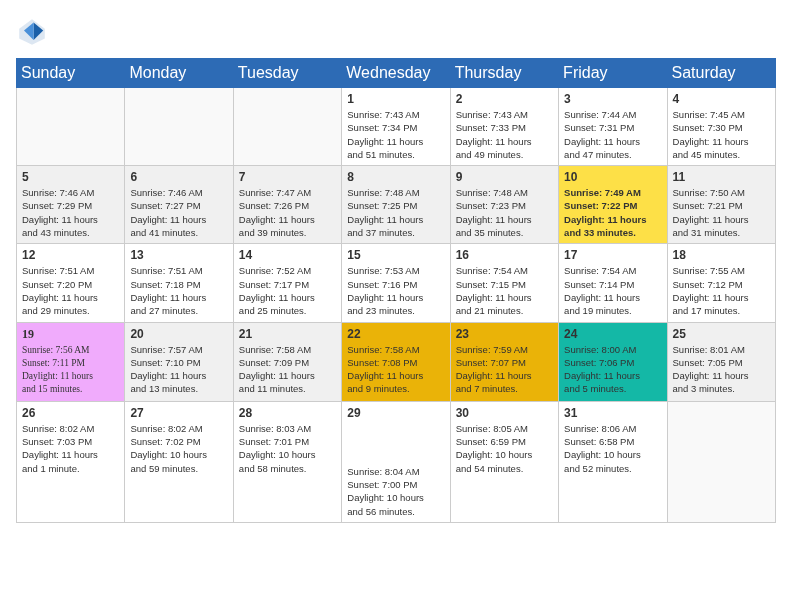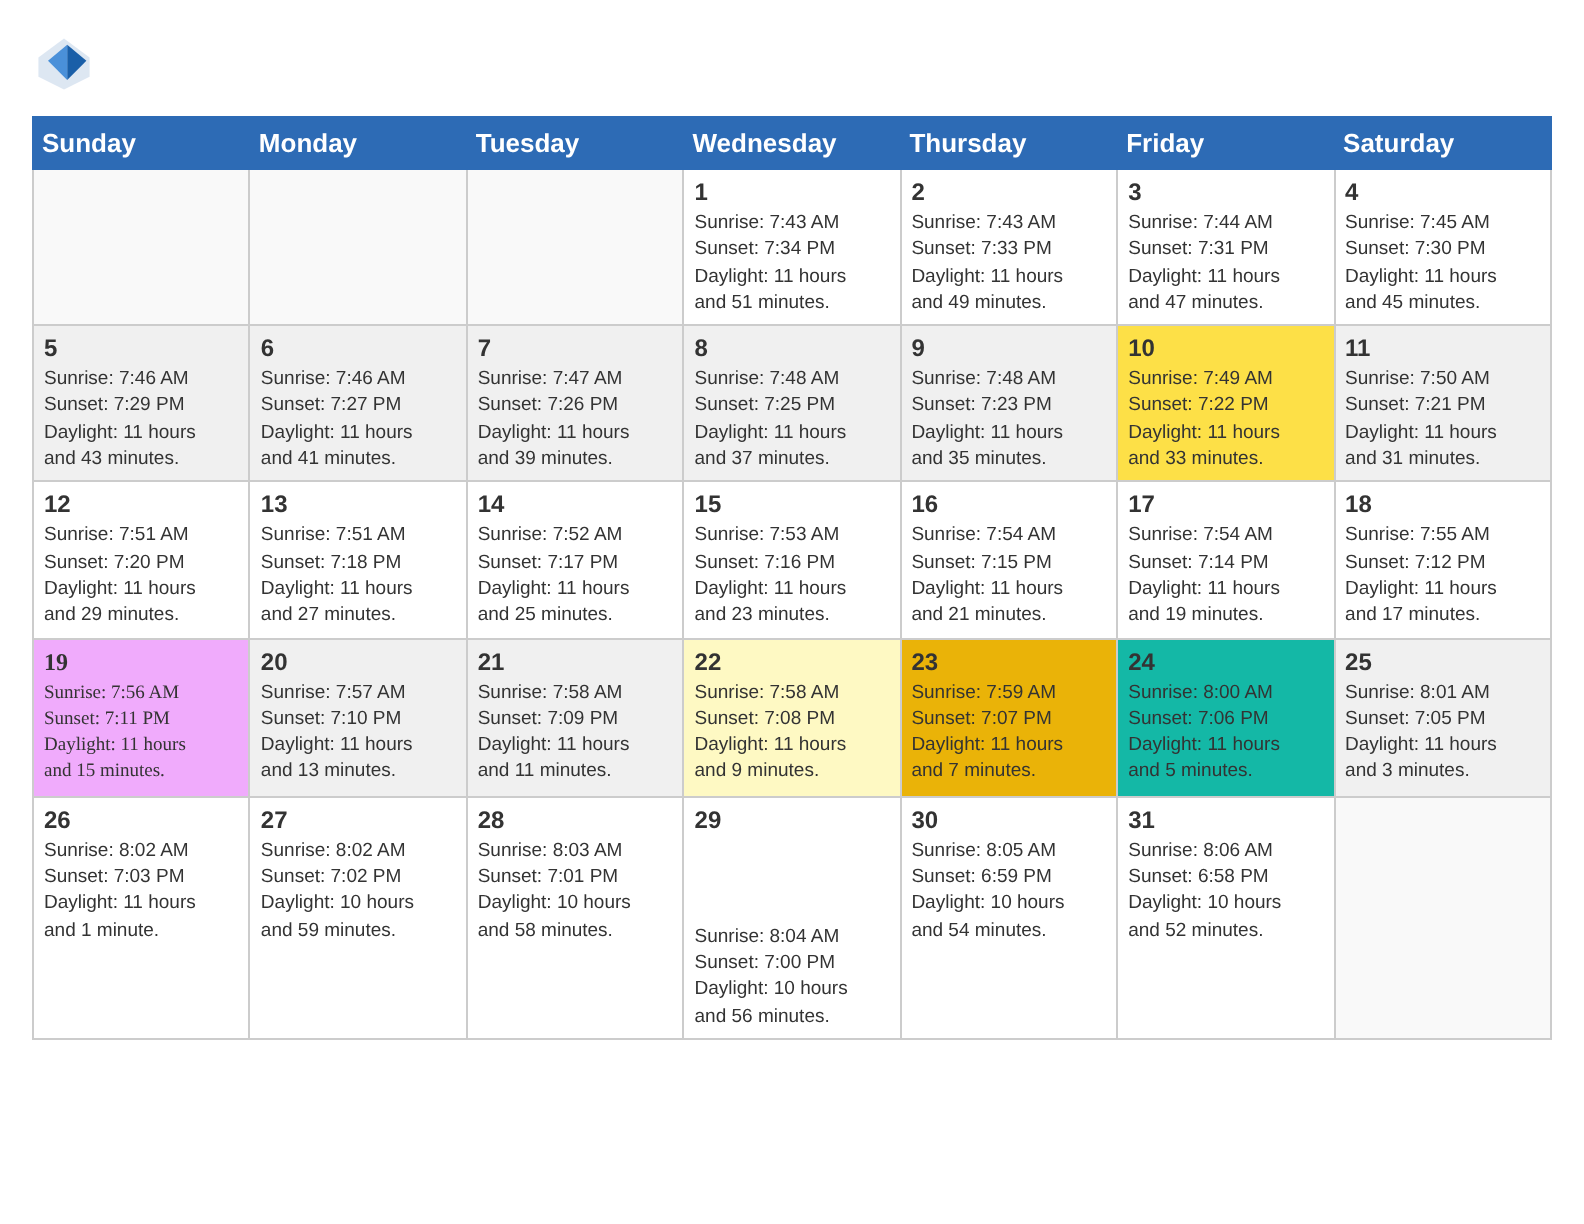--- a/index.html
+++ b/index.html
@@ -43,22 +43,22 @@
       color: #444;
     }
     .calendar {
       width: 100%;
       border-collapse: collapse;
       border: 1px solid #bbb;
     }
     .calendar th {
       background: #2d6bb5;
       color: #fff;
-      font-size: 13px;
-      font-weight: bold;
+      font-size: 16px;
+      font-weight: normal;
       padding: 5px 4px;
       text-align: left;
       border: 1px solid #2d6bb5;
     }
     .calendar td {
       vertical-align: top;
       padding: 4px 5px;
       border: 1px solid #ccc;
       font-size: 10px;
       color: #333;
@@ -184,21 +184,21 @@
         </td>
         <td style="background: rgb(240, 240, 240);">
           <span class="day-num">9</span>
           <div class="day-info" style="white-space: pre-line;">Sunrise: 7:48 AM
 Sunset: 7:23 PM
 Daylight: 11 hours
 and 35 minutes.</div>
         </td>
         <td style="background: #fde047;">
           <span class="day-num">10</span>
-          <div class="day-info" style="white-space: pre-line;">Sunrise: 7:49 AM
+          <div class="day-info" style="white-space: pre-line; font-weight: bold;">Sunrise: 7:49 AM
 Sunset: 7:22 PM
 Daylight: 11 hours
 and 33 minutes.</div>
         </td>
         <td style="background: rgb(240, 240, 240);">
           <span class="day-num">11</span>
           <div class="day-info" style="white-space: pre-line;">Sunrise: 7:50 AM
 Sunset: 7:21 PM
 Daylight: 11 hours
 and 31 minutes.</div>
@@ -270,21 +270,21 @@
 Daylight: 11 hours
 and 13 minutes.</div>
         </td>
         <td style="background: rgb(240, 240, 240);">
           <span class="day-num">21</span>
           <div class="day-info" style="white-space: pre-line;">Sunrise: 7:58 AM
 Sunset: 7:09 PM
 Daylight: 11 hours
 and 11 minutes.</div>
         </td>
-        <td style="background: #fef9c3;">
+        <td style="background: #eab308;">
           <span class="day-num">22</span>
           <div class="day-info" style="white-space: pre-line;">Sunrise: 7:58 AM
 Sunset: 7:08 PM
 Daylight: 11 hours
 and 9 minutes.</div>
         </td>
         <td style="background: #eab308;">
           <span class="day-num">23</span>
           <div class="day-info" style="white-space: pre-line;">Sunrise: 7:59 AM
 Sunset: 7:07 PM

